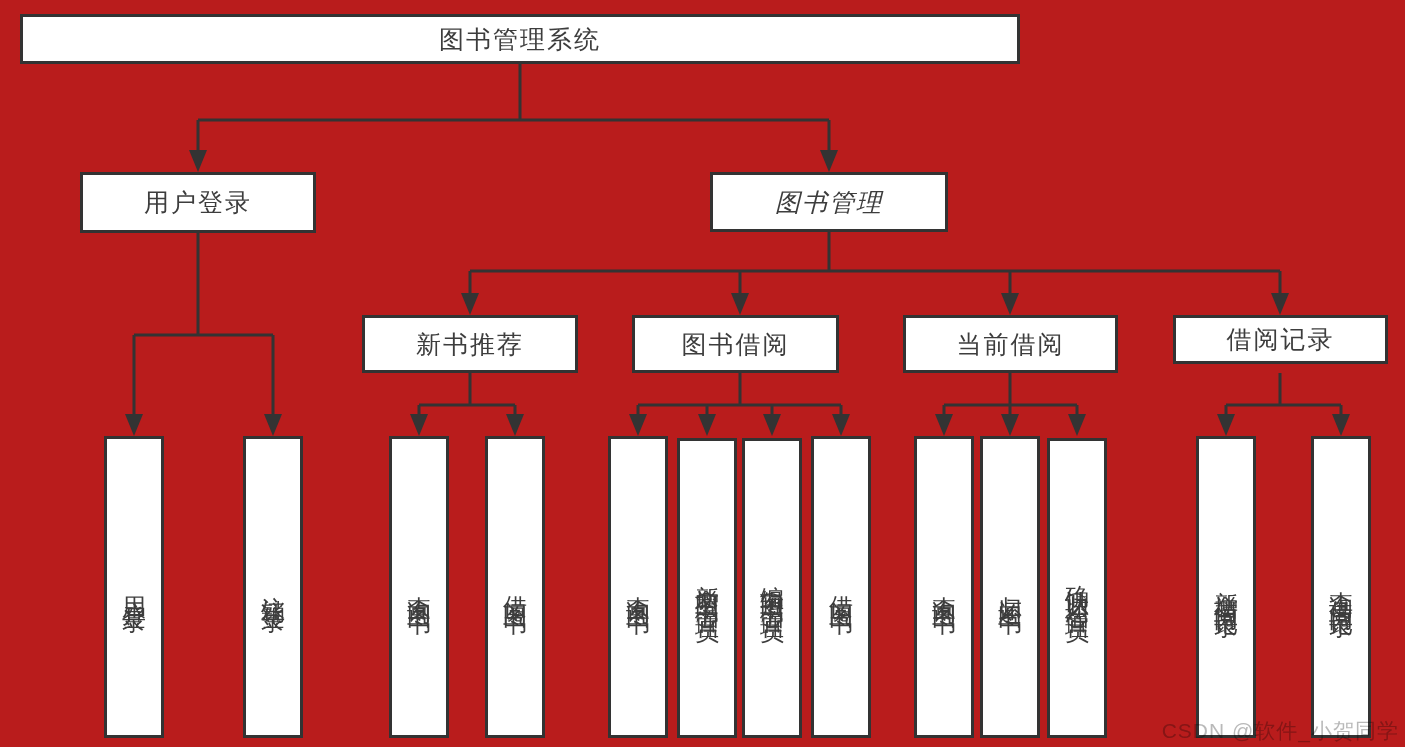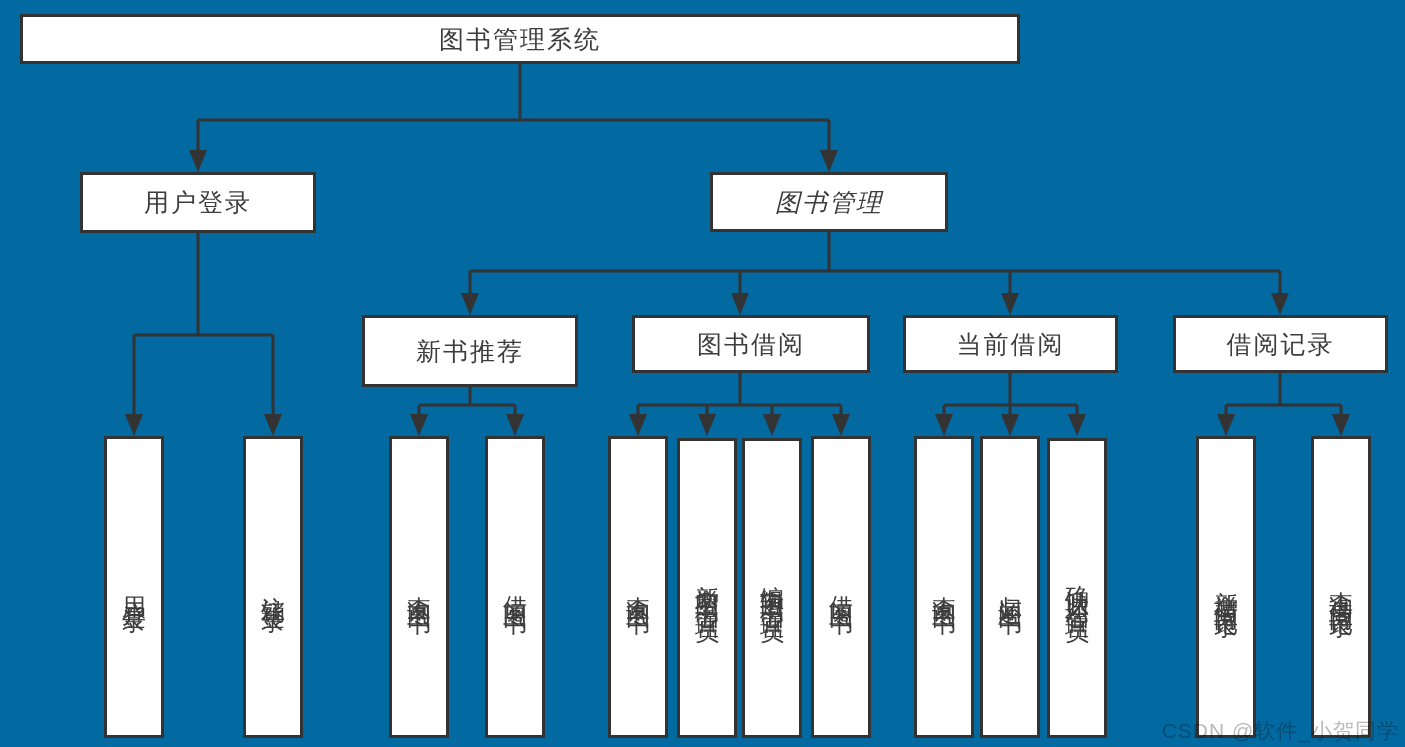--- a/index.html
+++ b/index.html
@@ -5,21 +5,21 @@
   html, body {
     margin: 0;
     padding: 0;
     background: #ffffff;
     font-family: "Liberation Sans", sans-serif;
   }
   .canvas {
     position: relative;
     width: 1405px;
     height: 747px;
-    background: #0369a1;
+    background: #b91c1c;
     overflow: hidden;
   }
   .connectors {
     position: absolute;
     left: 0; top: 0;
     width: 1405px;
     height: 747px;
     z-index: 1;
   }
   .node {
@@ -110,24 +110,24 @@
       <polygon points="1217,414 1235,414 1226,436"></polygon>
       <polygon points="1332,414 1350,414 1341,436"></polygon>
     </g>
   </svg>
 
   <div class="node" style="left:20px; top:14px; width:1000px; height:50px;">图书管理系统</div>
 
   <div class="node" style="left:80px; top:172px; width:236px; height:61px;">用户登录</div>
   <div class="node" style="left:710px; top:172px; width:238px; height:60px;font-style:italic;">图书管理</div>
 
-  <div class="node" style="left:362px; top:315px; width:216px; height:72px;">新书推荐</div>
-  <div class="node" style="left:632px; top:315px; width:238px; height:58px;">图书借阅</div>
+  <div class="node" style="left:362px; top:315px; width:216px; height:58px;">新书推荐</div>
+  <div class="node" style="left:632px; top:315px; width:207px; height:58px;">图书借阅</div>
   <div class="node" style="left:903px; top:315px; width:215px; height:58px;text-align:right;">当前借阅</div>
-  <div class="node" style="left:1173px; top:315px; width:215px; height:58px;">借阅记录</div>
+  <div class="node" style="left:1173px; top:315px; width:215px; height:49px;">借阅记录</div>
 
   <div class="leaf" style="left:104px; top:436px; width:60px; height:302px;">
     <span class="vtext">用户登录</span>
   </div>
   <div class="leaf" style="left:243px; top:436px; width:60px; height:302px;">
     <span class="vtext">注销登录</span>
   </div>
 
   <div class="leaf" style="left:389px; top:436px; width:60px; height:302px;">
     <span class="vtext">查询图书</span>

